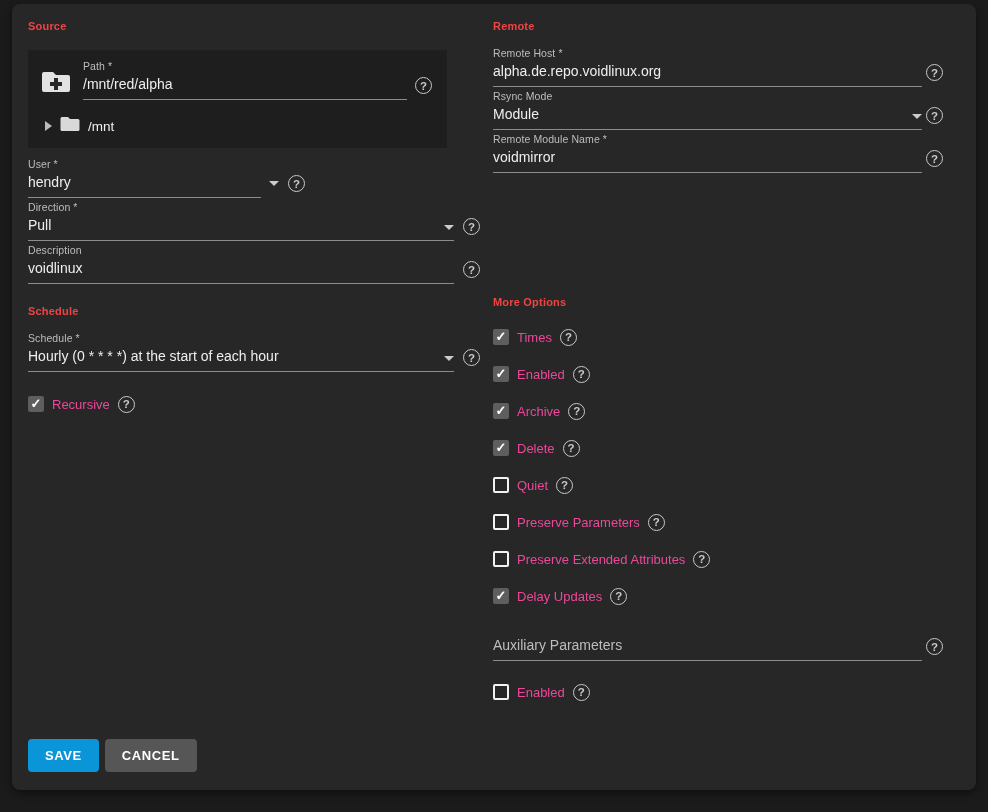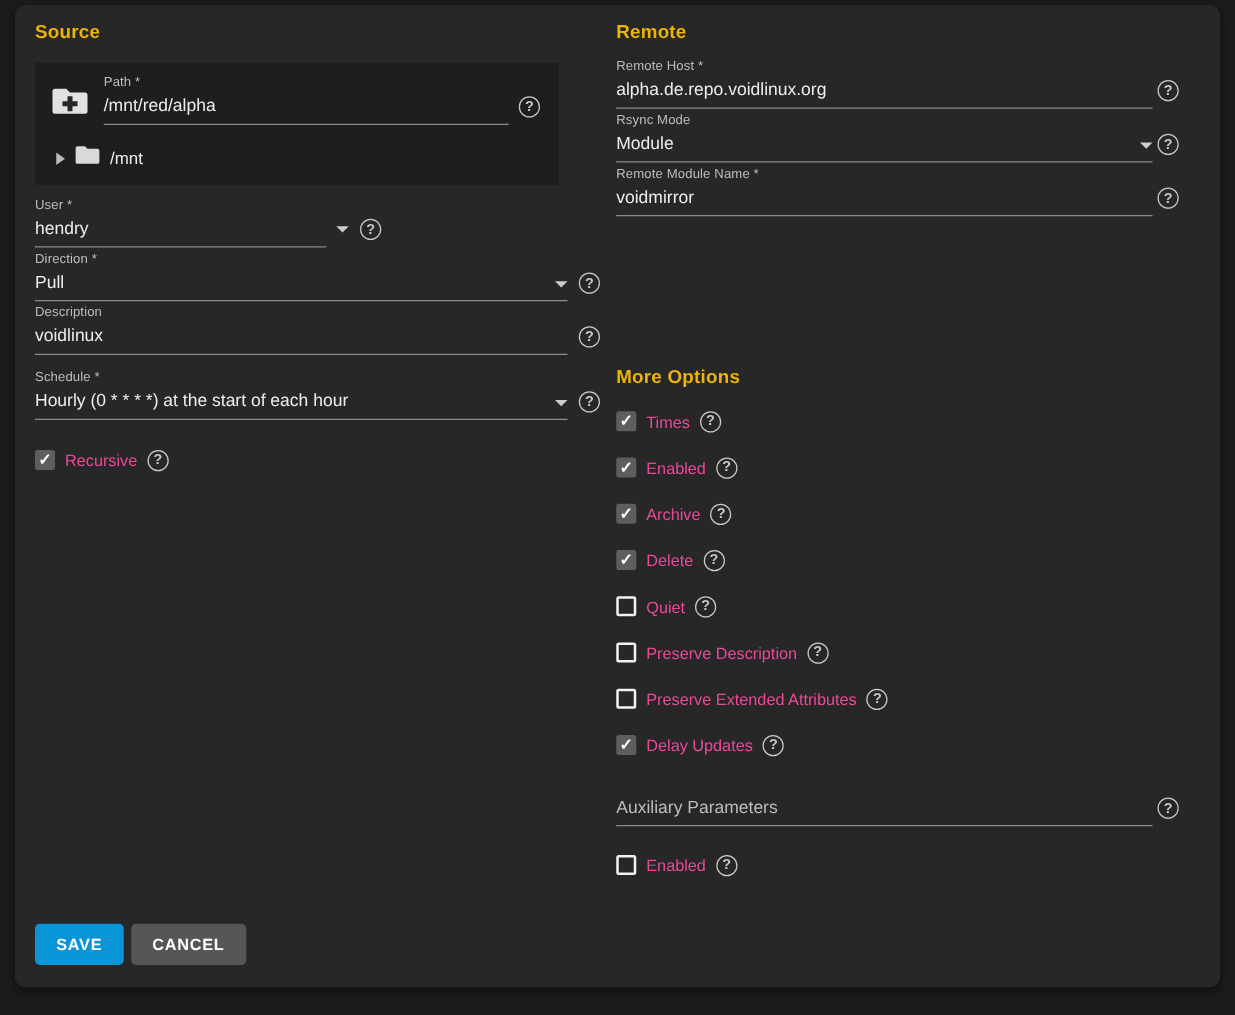--- a/index.html
+++ b/index.html
@@ -27,22 +27,22 @@
     background:var(--card-bg);
     border-radius:8px;
     box-shadow:0 3px 8px rgba(0,0,0,.45);
   }
   .col { position:absolute; top:0; }
   .col.left  { left:16px;  width:452px; }
   .col.right { left:481px; width:450px; }
 
   h2.section-title {
     margin-top:13px;
-    font-size:15px; font-weight:bold;
-    color:#eab308; letter-spacing:.2px;
+    font-size:11px; font-weight:bold;
+    color:#ef4444; letter-spacing:.2px;
     line-height:18px;
   }
 
   
   .frow { display:flex; align-items:flex-end; }
   .field { display:block; }
   .field .flabel {
     display:block;
     font-size:10.5px; color:var(--label);
     line-height:13px; letter-spacing:.1px;
@@ -220,20 +220,21 @@
     <div class="frow mt-std">
       <div class="field w-full">
         <label class="flabel">Description</label>
         <div class="line">
           <span class="fvalue">voidlinux</span>
         </div>
       </div>
       <span class="help">?</span>
     </div>
 
+    <h2 class="section-title mt-schedule-title">Schedule</h2>
 
     <div class="frow mt-sched">
       <div class="field w-full">
         <label class="flabel">Schedule *</label>
         <div class="line">
           <span class="fvalue">Hourly (0 * * * *) at the start of each hour</span>
           <span class="caret"></span>
         </div>
       </div>
       <span class="help">?</span>
@@ -304,21 +305,21 @@
       <span class="check-label">Delete</span>
       <span class="help">?</span>
     </div>
     <div class="check-row">
       <span class="checkbox"></span>
       <span class="check-label">Quiet</span>
       <span class="help">?</span>
     </div>
     <div class="check-row">
       <span class="checkbox"></span>
-      <span class="check-label">Preserve Description</span>
+      <span class="check-label">Preserve Parameters</span>
       <span class="help">?</span>
     </div>
     <div class="check-row">
       <span class="checkbox"></span>
       <span class="check-label">Preserve Extended Attributes</span>
       <span class="help">?</span>
     </div>
     <div class="check-row">
       <span class="checkbox checked"></span>
       <span class="check-label">Delay Updates</span>

